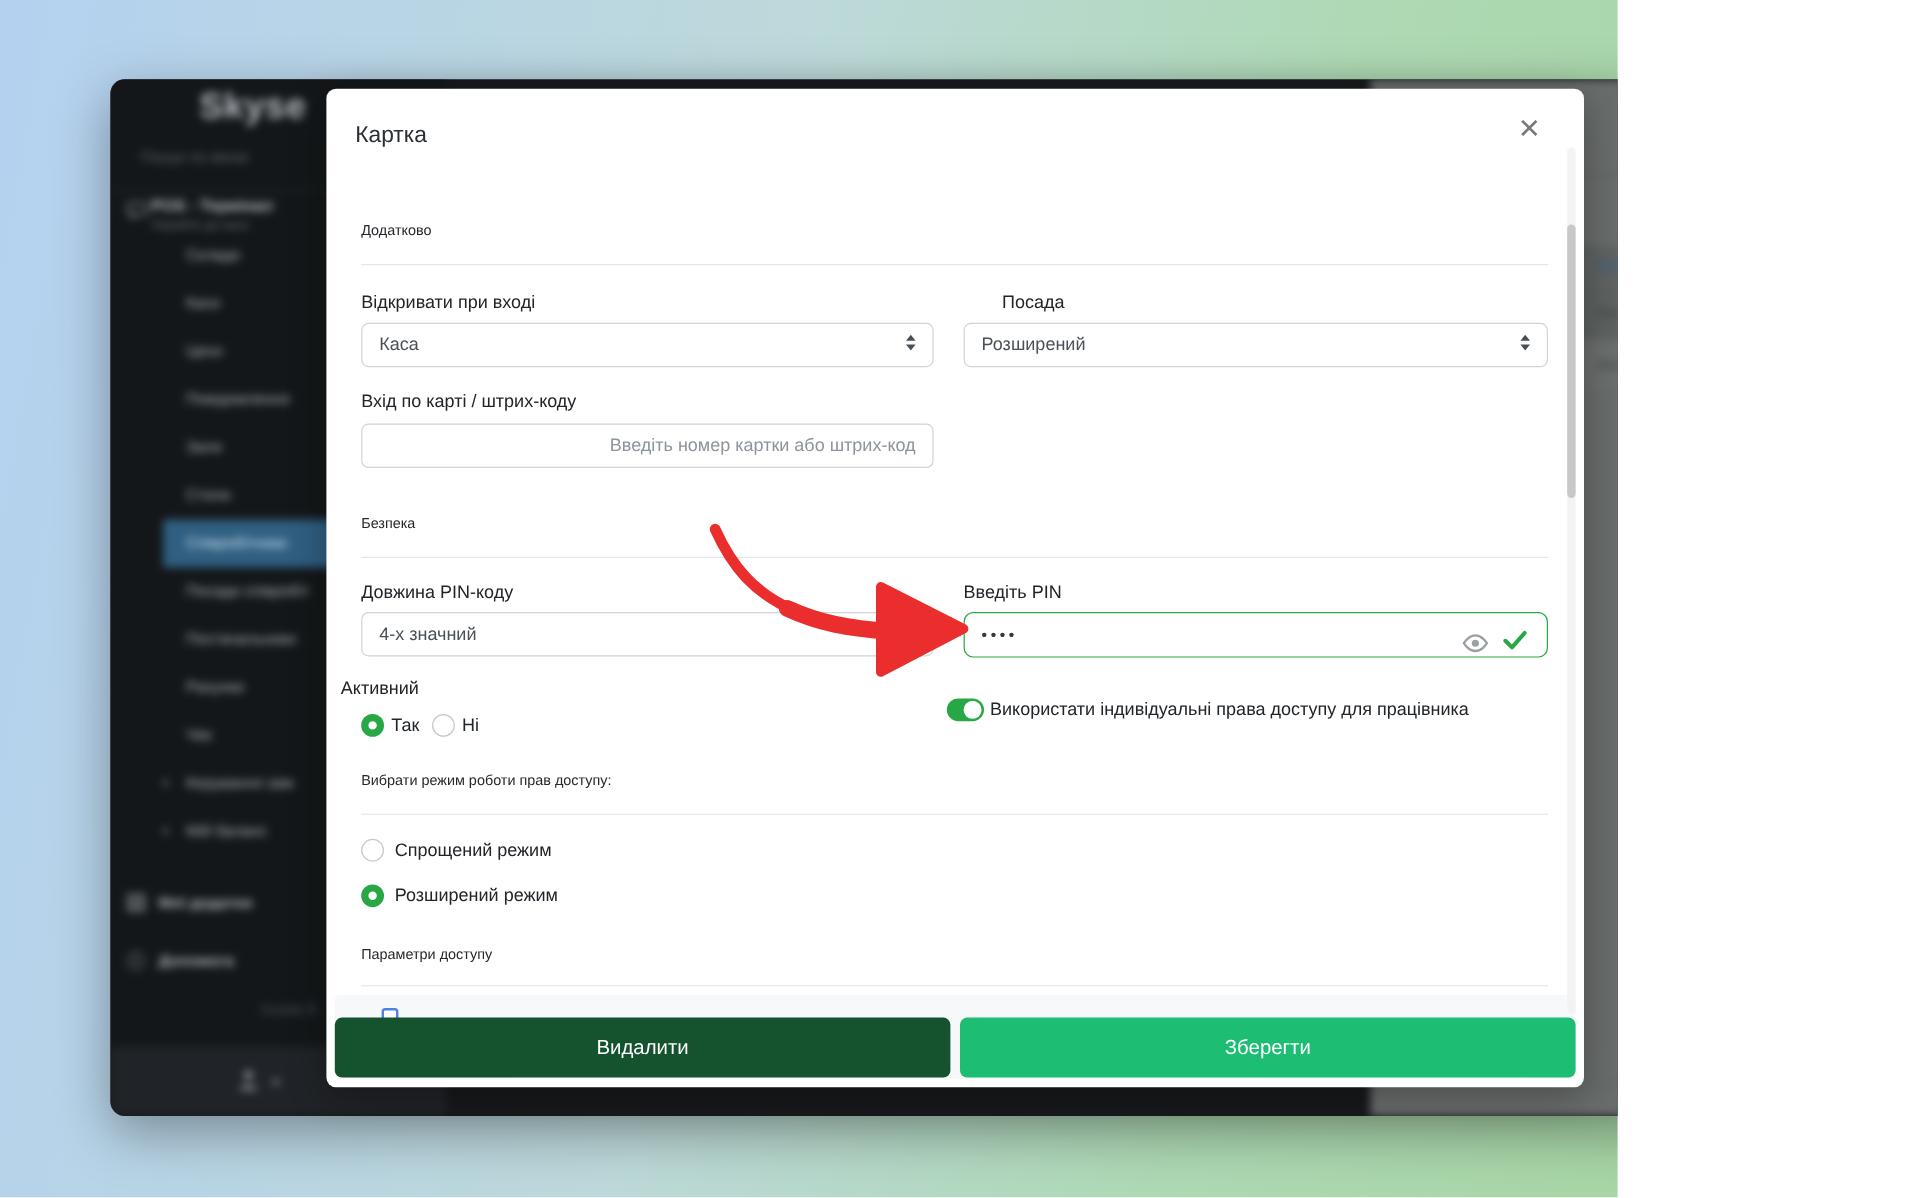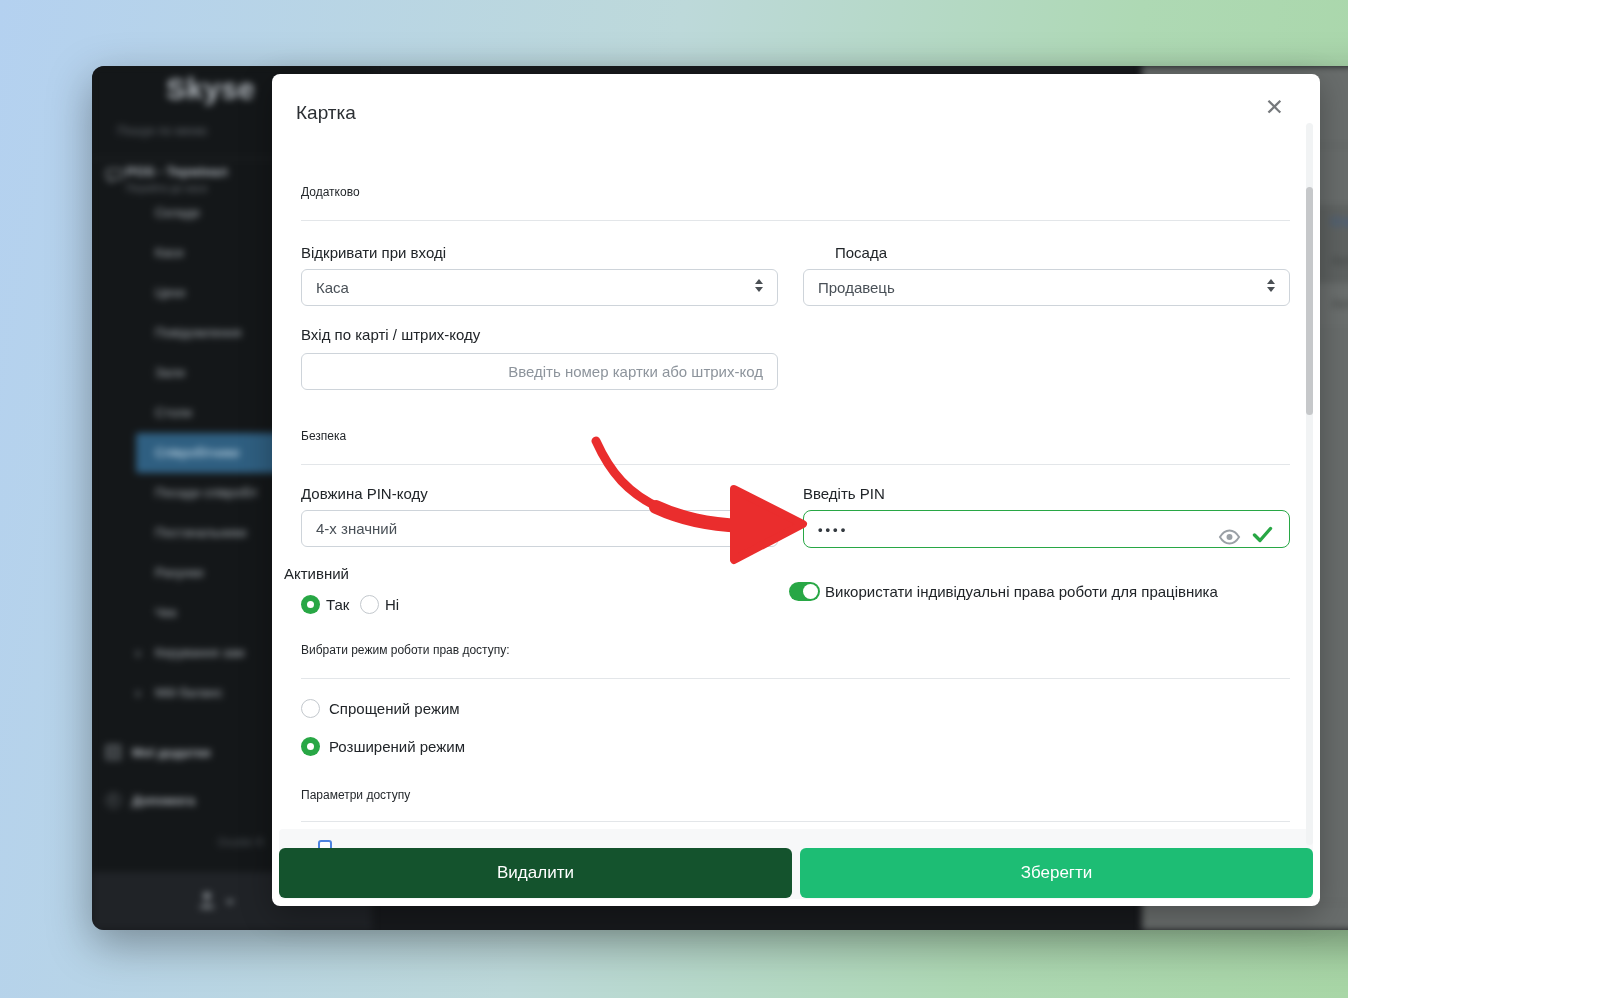--- a/index.html
+++ b/index.html
@@ -202,21 +202,21 @@
     <div class="fld-label col-r" style="top:170px;margin-left:32px;">Посада</div>
 
     <div class="select col-l" style="top:195px;">
       <span>Каса</span>
       <span class="updown">
           <i class="up"></i>
           <i class="dn"></i>
         </span>
     </div>
     <div class="select col-r" style="top:195px;">
-      <span>Продавець</span>
+      <span>Розширений</span>
       <span class="updown">
           <i class="up"></i>
           <i class="dn"></i>
         </span>
     </div>
 
     <div class="fld-label col-l" style="top:252px;">Вхід по карті / штрих-коду</div>
     <div class="text-input col-l" style="top:279px;text-align:right;">
       <span class="placeholder">Введіть номер картки або штрих-код</span>
     </div>
@@ -245,21 +245,21 @@
       </span>
     </div>
 
     <div class="fld-label" style="left:12px; top:491px;text-align:center;">Активний</div>
     <span class="radio sel" style="left:29px; top:521px;"></span>
     <span class="radio-lb" style="left:54px; top:522px;">Так</span>
     <span class="radio" style="left:88px; top:521px;"></span>
     <span class="radio-lb" style="left:113px; top:522px;">Ні</span>
 
     <span class="toggle"></span>
-    <span class="radio-lb" style="left:553px; top:509px;">Використати індивідуальні права роботи для працівника</span>
+    <span class="radio-lb" style="left:553px; top:509px;">Використати індивідуальні права доступу для працівника</span>
 
     <div class="sec-heading" style="top:569px;">Вибрати режим роботи прав доступу:</div>
     <div class="hr" style="top:604px;"></div>
 
     <span class="radio" style="left:29px; top:625px;"></span>
     <span class="radio-lb" style="left:57px; top:626px;">Спрощений режим</span>
     <span class="radio sel" style="left:29px; top:663px;"></span>
     <span class="radio-lb" style="left:57px; top:664px;">Розширений режим</span>
 
     <div class="sec-heading" style="top:714px;">Параметри доступу</div>

